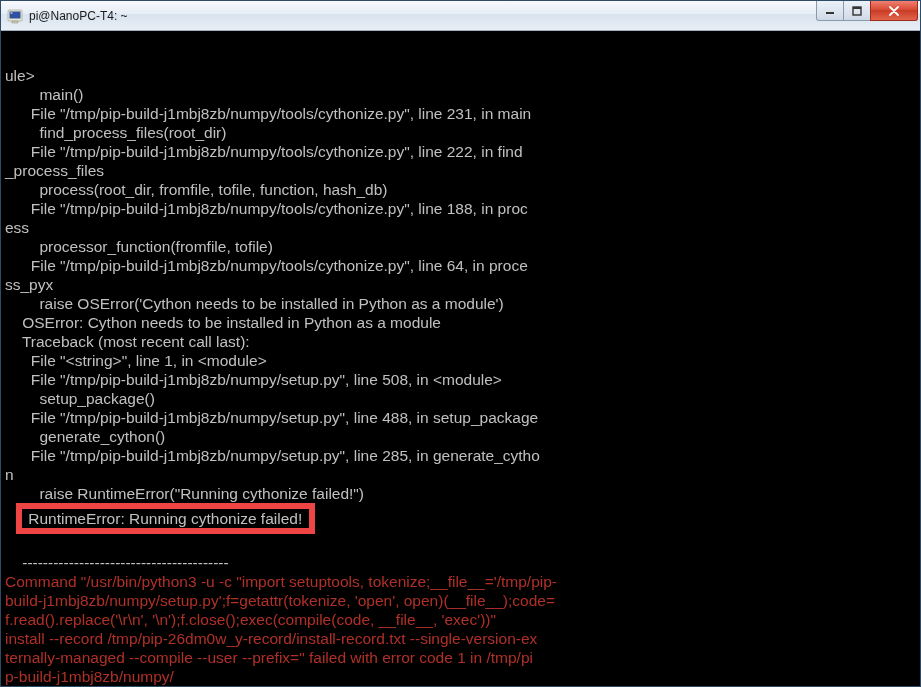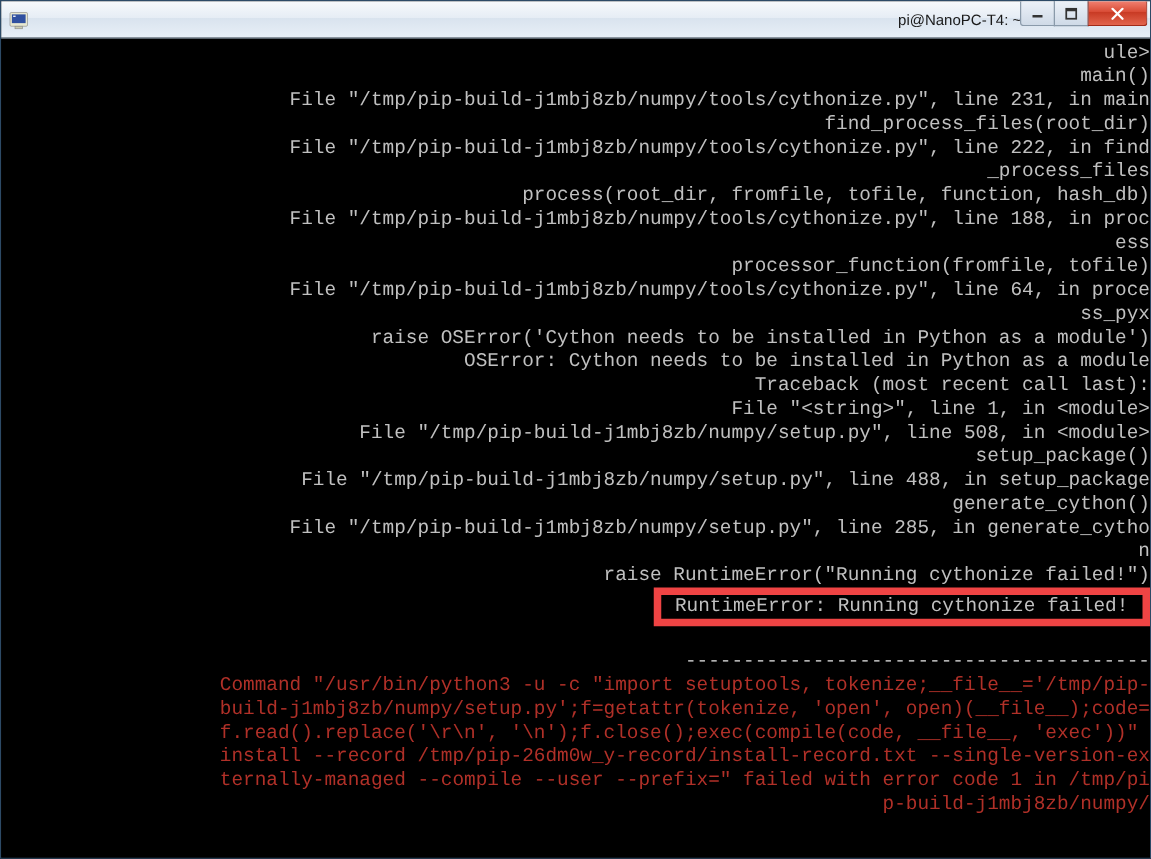--- a/index.html
+++ b/index.html
@@ -1,27 +1,27 @@
 <!DOCTYPE html>
 <html><head>
 <meta charset="utf-8">
 <style>
   * { margin:0; padding:0; box-sizing:border-box; }
   body { font-family:"Segoe UI", Tahoma, sans-serif; background:#5a7a9a; width:921px; height:687px; overflow:hidden; }
-  .window { width:921px; height:687px; display:flex; flex-direction:column; border:1px solid #2d4a66; background:#000; box-shadow:0 0 8px rgba(0,0,0,0.4);text-align:right; }
+  .window { width:921px; height:687px; display:flex; flex-direction:column; border:1px solid #2d4a66; background:#000; box-shadow:0 0 8px rgba(0,0,0,0.4); }
   .titlebar { height:30px; background:linear-gradient(to bottom,#f7f9fc 0%,#e6edf5 45%,#d9e3ee 46%,#e8eff7 100%); display:flex; align-items:center; border-bottom:1px solid #a0b0c0; }
   .titlebar-icon { width:16px; height:16px; margin:0 6px; }
   .titlebar-title { flex:1; font-size:12px; color:#1a1a1a; line-height:30px; }
   .win-btns { display:flex; height:20px; margin-right:2px; align-self:flex-start; }
   .win-btn { width:28px; height:20px; display:flex; align-items:center; justify-content:center; border:1px solid #8a9aaa; border-top:none; background:linear-gradient(to bottom,#ecf1f8,#cfdae7); margin-left:-1px; }
   .win-btn.min { border-bottom-left-radius:3px; }
   .win-btn.max { }
   .win-btn.close { width:48px; background:linear-gradient(to bottom,#f08070 0%,#d84b35 45%,#c83a24 46%,#e2644c 100%); border-color:#a02a18; border-bottom-right-radius:3px; }
   .win-btn svg { display:block; }
-  .terminal { flex:1; background:#000; font-family:Liberation Mono, monospace; font-size:15.5px; line-height:19px; color:#c0c0c0; padding:2px 0 2px 4px; overflow:hidden; white-space:pre; }
+  .terminal { flex:1; background:#000; font-family:Liberation Sans, sans-serif; font-size:15.5px; line-height:19px; color:#c0c0c0; padding:2px 0 2px 4px; overflow:hidden; white-space:pre;margin-top:33px; }
   .terminal .line { white-space:pre; }
   .highlight-box { border:6px solid #ef4444; display:inline-block; padding:0 2px; margin-left:-2px; }
   .red-text { color:#b03028; }
 </style>
 </head>
 <body>
 
 <div class="window">
   <div class="titlebar">
     <span class="titlebar-icon">

